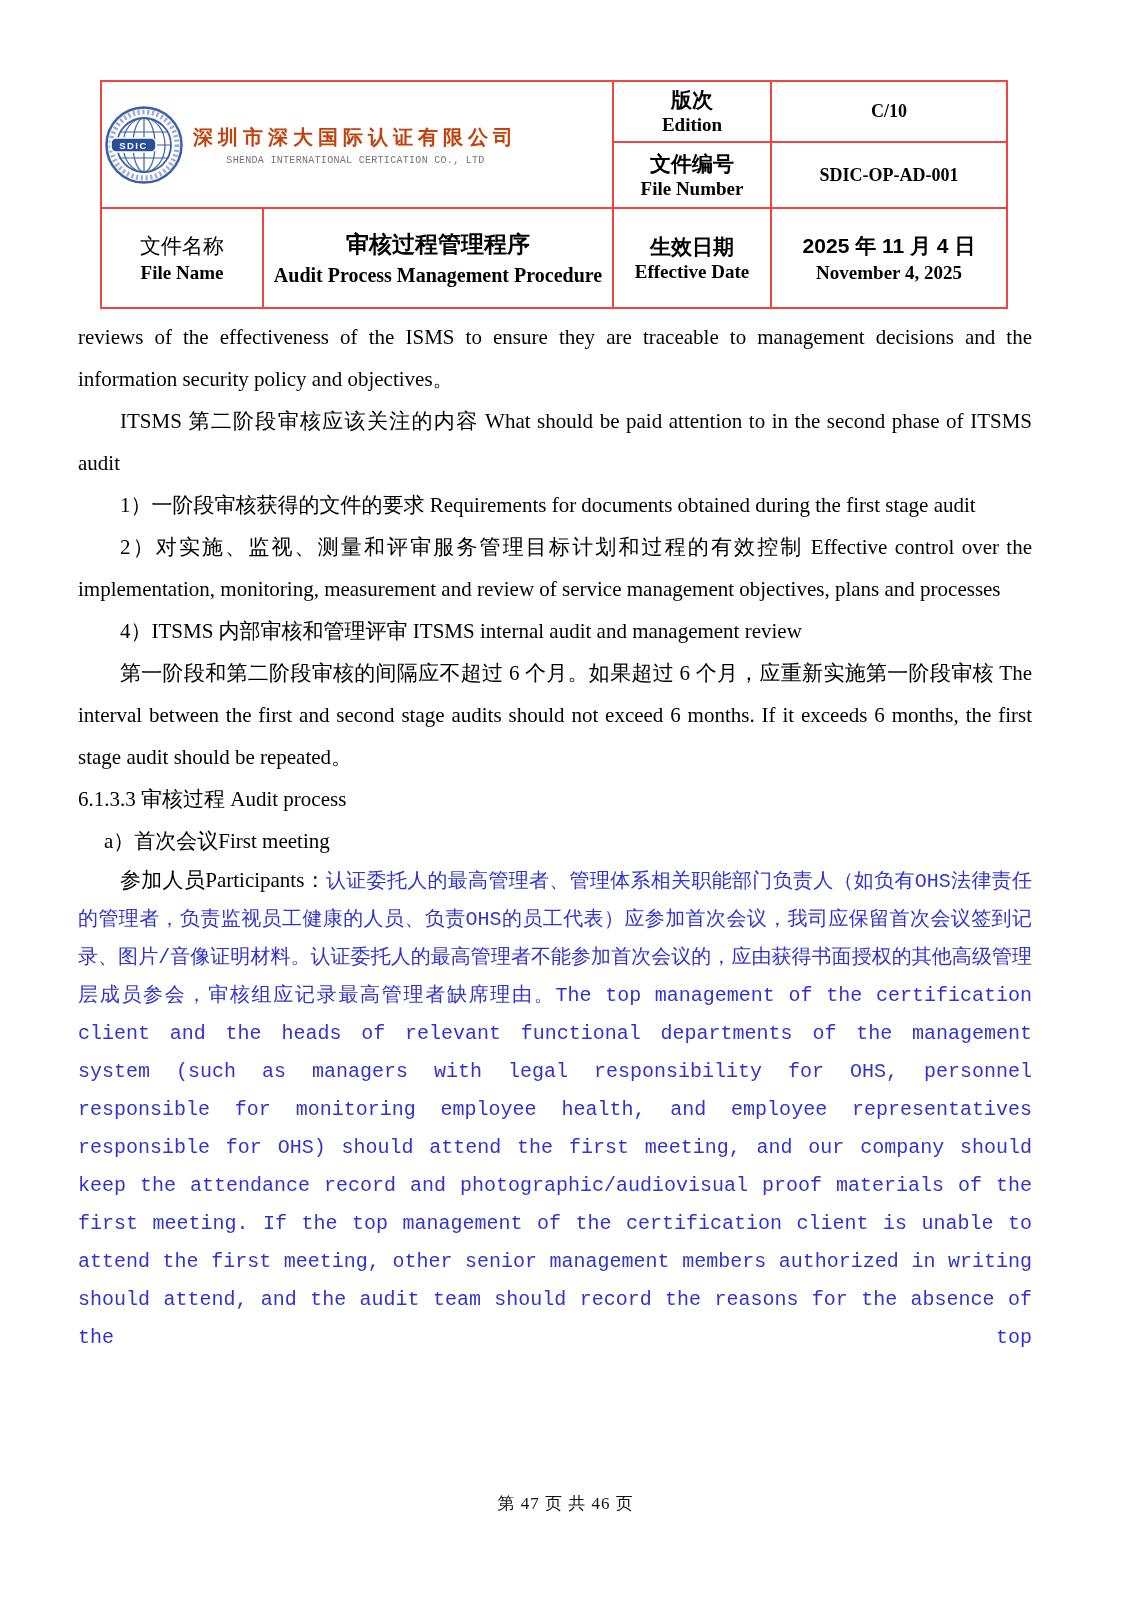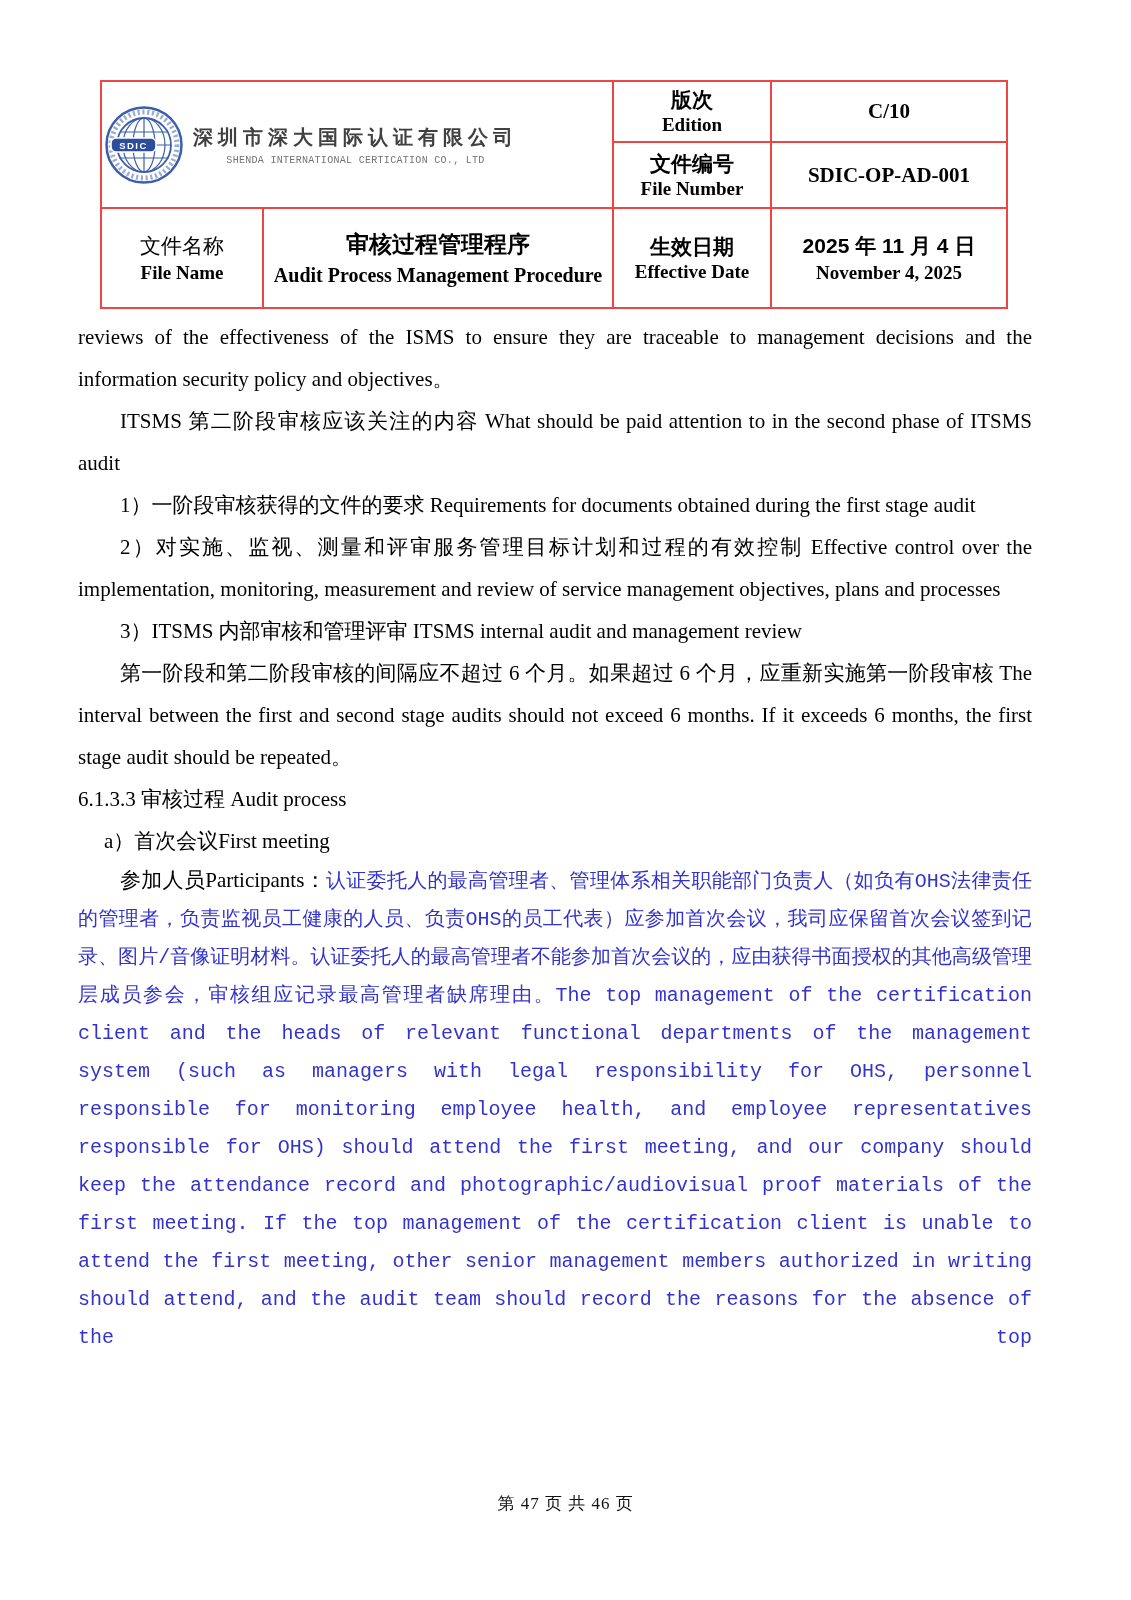--- a/index.html
+++ b/index.html
@@ -6,27 +6,27 @@
   html,body { background:#ffffff; }
   body { width:1131px; height:1600px; font-family:"Liberation Serif", serif; color:#000; }
   .page { position:relative; width:1131px; height:1600px; background:#fff; overflow:hidden; }
 
   
   table.doc-header { position:absolute; left:100px; top:80px; width:906px;
     border-collapse:collapse; table-layout:fixed; }
   table.doc-header td { border:2px solid #ef4444; vertical-align:middle; text-align:center; padding:2px; }
   td.logo-cell { text-align:left; padding:6px 4px 6px 26px; }
   .logo-wrap { display:flex; align-items:center; gap:9px; }
-  .cname-cn { font-family:"Liberation Sans", sans-serif; font-weight:bold; color:#404040;
+  .cname-cn { font-family:"Liberation Sans", sans-serif; font-weight:bold; color:#c2410c;
     font-size:20px; letter-spacing:5px; white-space:nowrap; }
   .cname-en { font-family:"Liberation Mono", monospace; color:#737373; font-size:10px;
     letter-spacing:0.3px; margin-top:4px; white-space:nowrap; }
   .lbl-cn { font-family:"Liberation Sans", sans-serif; font-weight:bold; font-size:21px; line-height:27px; }
   .lbl-en { font-family:"Liberation Serif", serif; font-weight:bold; font-size:19px; line-height:24px; }
-  .val-serif { font-family:"Liberation Serif", serif; font-weight:bold; font-size:21px; }
+  .val-serif { font-family:"Liberation Serif", serif; font-weight:bold; font-size:18px; }
   .val-sans  { font-family:"Liberation Sans", sans-serif; font-weight:bold; font-size:21px; line-height:30px; }
   .fname-cn { font-size:21px; line-height:30px; }
   .title-cn { font-family:"Liberation Sans", sans-serif; font-weight:bold; font-size:23px; line-height:34px; }
   .title-en { font-family:"Liberation Serif", serif; font-weight:bold; font-size:20px; line-height:28px; }
 
   
   .content { position:absolute; left:78px; top:316px; width:954px;
     font-size:21px; line-height:42px; text-align:justify; }
   .content p { margin:0; }
   .indent2 { text-indent:42px; }
@@ -109,21 +109,21 @@
       </td>
     </tr>
   </tbody>
     </table>
 
   <div class="content">
     <p>reviews of the effectiveness of the ISMS to ensure they are traceable to management decisions and the information security policy and objectives。</p>
     <p class="indent2">ITSMS 第二阶段审核应该关注的内容 What should be paid attention to in the second phase of ITSMS audit</p>
     <p class="indent2">1）一阶段审核获得的文件的要求 Requirements for documents obtained during the first stage audit</p>
     <p class="indent2">2）对实施、监视、测量和评审服务管理目标计划和过程的有效控制 Effective control over the implementation, monitoring, measurement and review of service management objectives, plans and processes</p>
-    <p class="indent2">3）ITSMS 内部审核和管理评审 ITSMS internal audit and management review</p>
+    <p class="indent2">4）ITSMS 内部审核和管理评审 ITSMS internal audit and management review</p>
     <p class="indent2">第一阶段和第二阶段审核的间隔应不超过 6 个月。如果超过 6 个月，应重新实施第一阶段审核 The interval between the first and second stage audits should not exceed 6 months. If it exceeds 6 months, the first stage audit should be repeated。</p>
     <p class="sec-heading">6.1.3.3 审核过程 Audit process</p>
     <p class="indent1">a）首次会议First meeting</p>
     <p class="participants"><span>参加人员Participants：</span><span class="blue">认证委托人的最高管理者、管理体系相关职能部门负责人（如负有OHS法律责任的管理者，负责监视员工健康的人员、负责OHS的员工代表）应参加首次会议，我司应保留首次会议签到记录、图片/音像证明材料。认证委托人的最高管理者不能参加首次会议的，应由获得书面授权的其他高级管理层成员参会，审核组应记录最高管理者缺席理由。The top management of the certification client and the heads of relevant functional departments of the management system (such as managers with legal responsibility for OHS, personnel responsible for monitoring employee health, and employee representatives responsible for OHS) should attend the first meeting, and our company should keep the attendance record and photographic/audiovisual proof materials of the first meeting. If the top management of the certification client is unable to attend the first meeting, other senior management members authorized in writing should attend, and the audit team should record the reasons for the absence of the top</span></p>
   </div>
 
   <div class="footer">第 47 页 共 46 页</div>
 
 </div>
 

